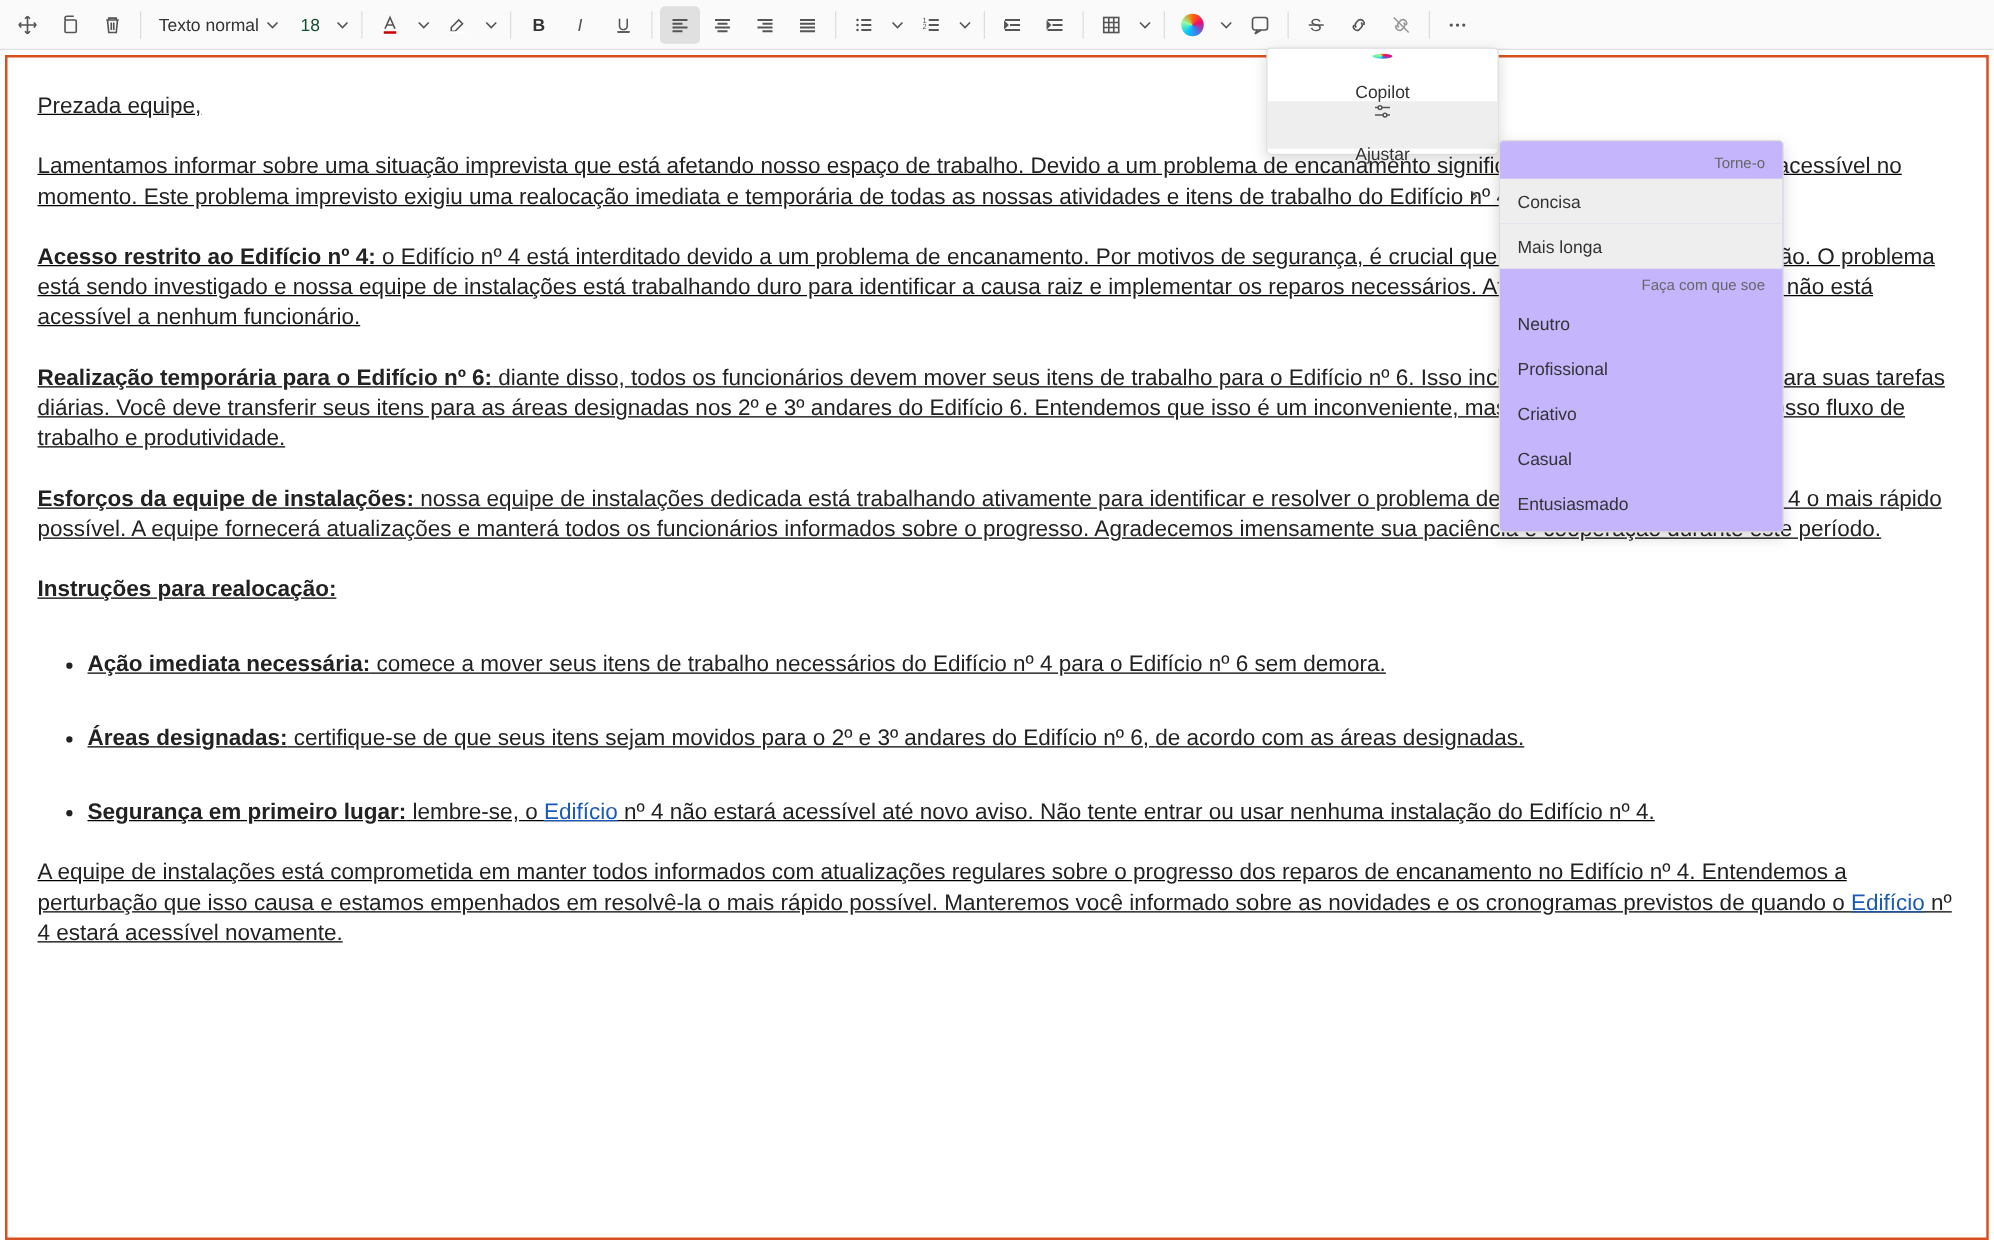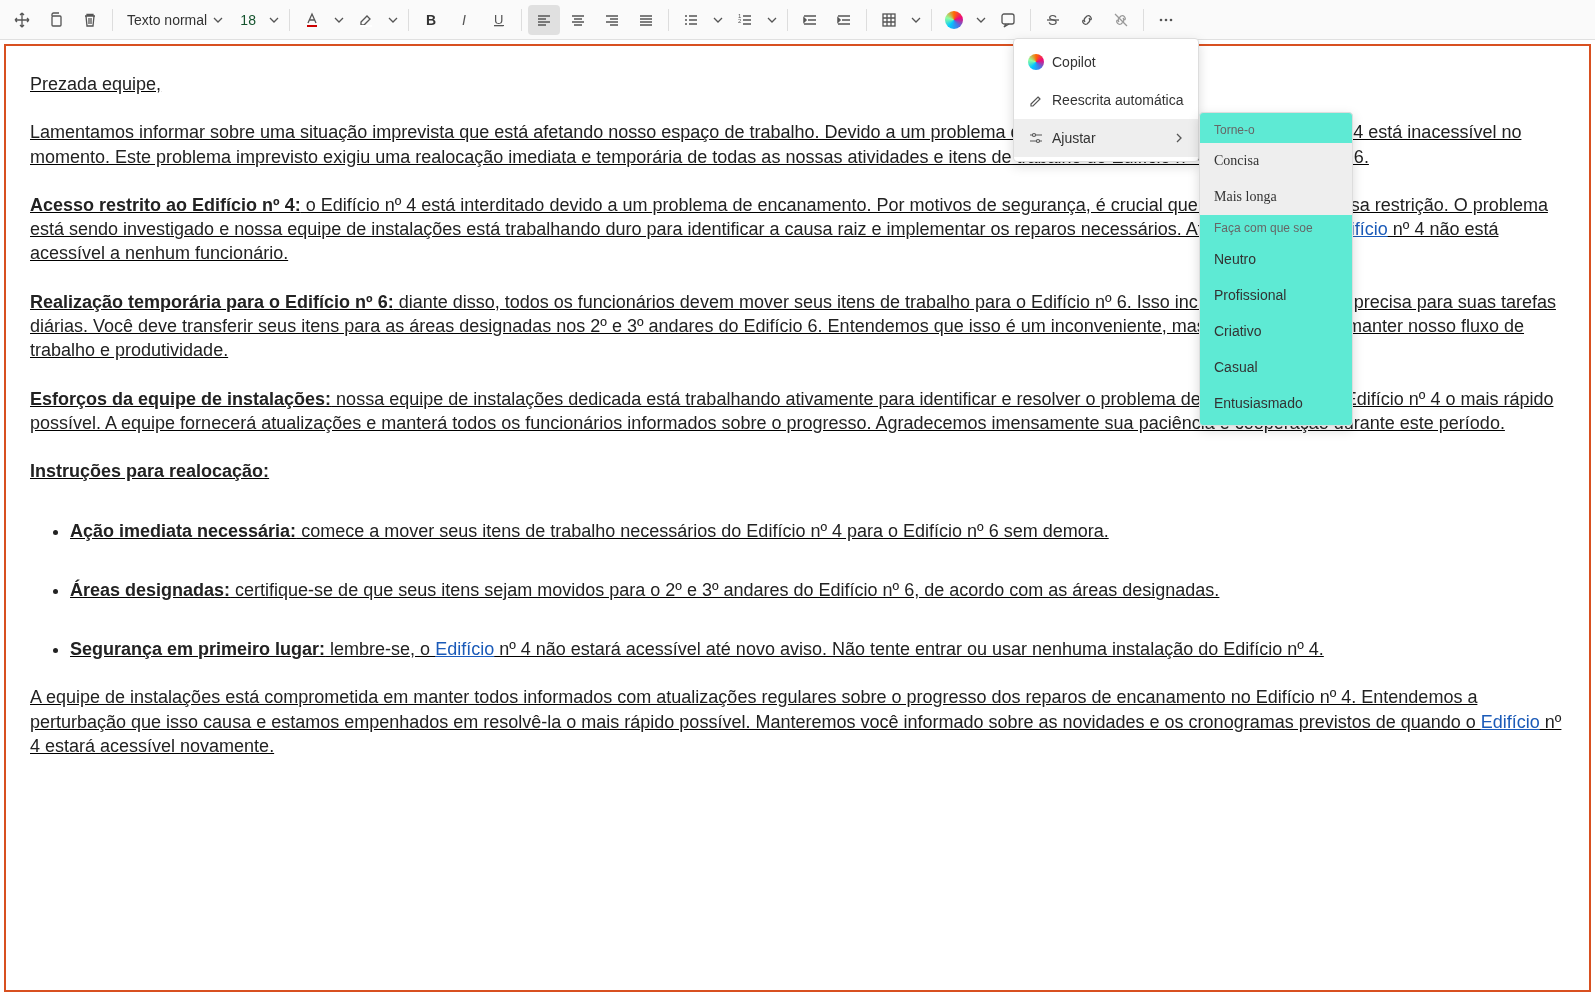--- a/index.html
+++ b/index.html
@@ -115,58 +115,59 @@
       padding: 4px 0;
     }
     .menu1-item {
       display: flex;
       align-items: center;
       height: 38px;
       padding: 0 14px;
       cursor: pointer;
       font-size: 14px;
       color: #333;
-      gap: 8px;
+      gap: 18px;
+      flex-direction: column;
     }
     .menu1-item:hover, .menu1-item.highlight {
       background: #eee;
     }
     .menu1-item .sub-arrow {
       margin-left: auto;
     }
 
     .menu2 {
       position: absolute;
       top: 112px;
       left: 1199px;
-      width: 154px;
-      background: #5eead4;
+      width: 228px;
+      background: #c4b5fd;
       border: 1px solid #ddd;
       box-shadow: 0 4px 12px rgba(0,0,0,0.15);
       border-radius: 4px;
       z-index: 30;
       padding: 4px 0;
+      text-align: right;
     }
     .menu2-header {
       font-size: 12px;
       color: #666;
       padding: 6px 14px 6px;
     }
     .menu2-item {
       display: flex;
       align-items: center;
       height: 36px;
       padding: 0 14px;
       cursor: pointer;
       font-size: 14px;
       color: #333;
     }
     .menu2-item:hover, .menu2-item.highlight {
       background: #eee;
-      font-family: Liberation Serif, serif;
     }
     .copilot-icon {
       width: 18px;
       height: 18px;
       border-radius: 50%;
       background: conic-gradient(#ff6a00, #ee0979, #4776e6, #00c9ff, #92fe9d, #ff6a00);
     }
   </style>
 </head>
 <body>
@@ -396,28 +397,20 @@
           <circle cx="13" cy="8" r="1.3"></circle>
         </svg>
       </span>
     </div>
 </div>
 
 <div class="menu1">
   <div class="menu1-item">
     <div class="copilot-icon" style="width:16px;height:16px;"></div>
     <span>Copilot</span>
-  </div>
-  <div class="menu1-item">
-    <span class="icon">
-        <svg width="16" height="16" viewBox="0 0 16 16" fill="none" stroke="#555" stroke-width="1.2">
-          <path d="M3 12l7-7 2 2-7 7H3v-2zM10 5l2 2"></path>
-        </svg>
-      </span>
-    <span>Reescrita automática</span>
   </div>
   <div class="menu1-item highlight">
     <span class="icon">
         <svg width="16" height="16" viewBox="0 0 16 16" fill="none" stroke="#555" stroke-width="1.2">
           <path d="M2 5h12M2 11h12"></path>
           <circle cx="6" cy="5" r="1.5" fill="#fff"></circle>
           <circle cx="10" cy="11" r="1.5" fill="#fff"></circle>
         </svg>
       </span>
     <span>Ajustar</span>

